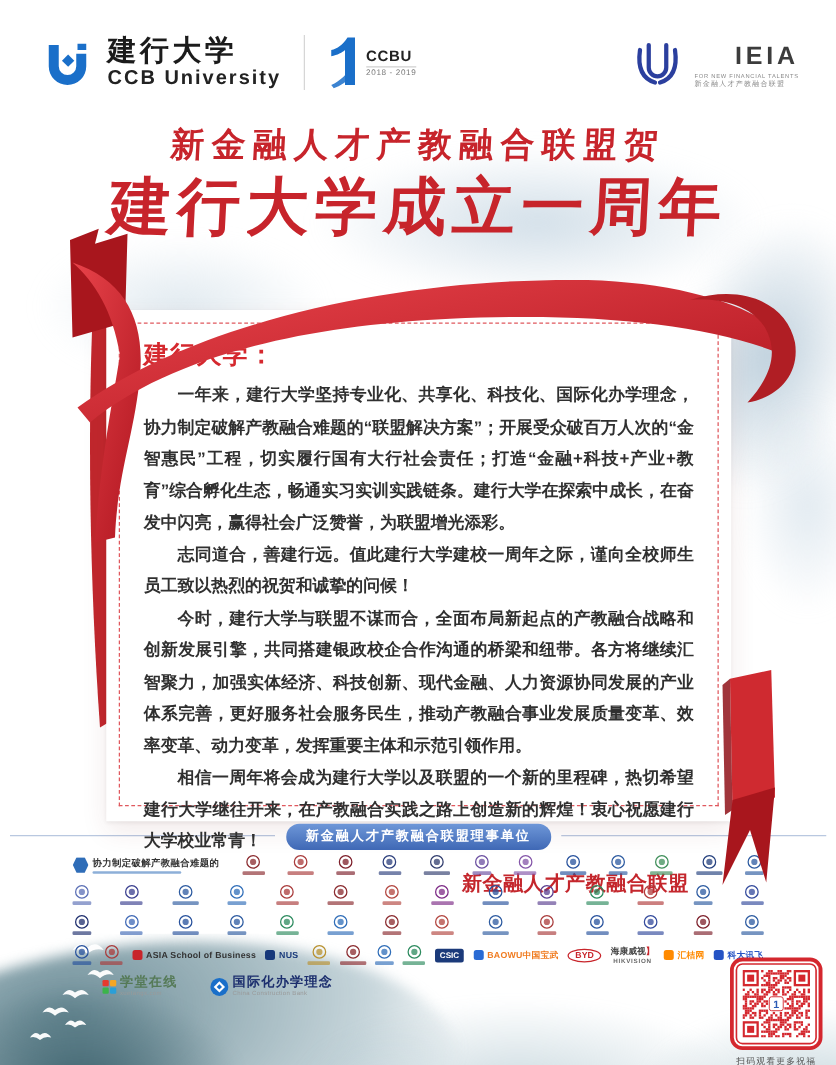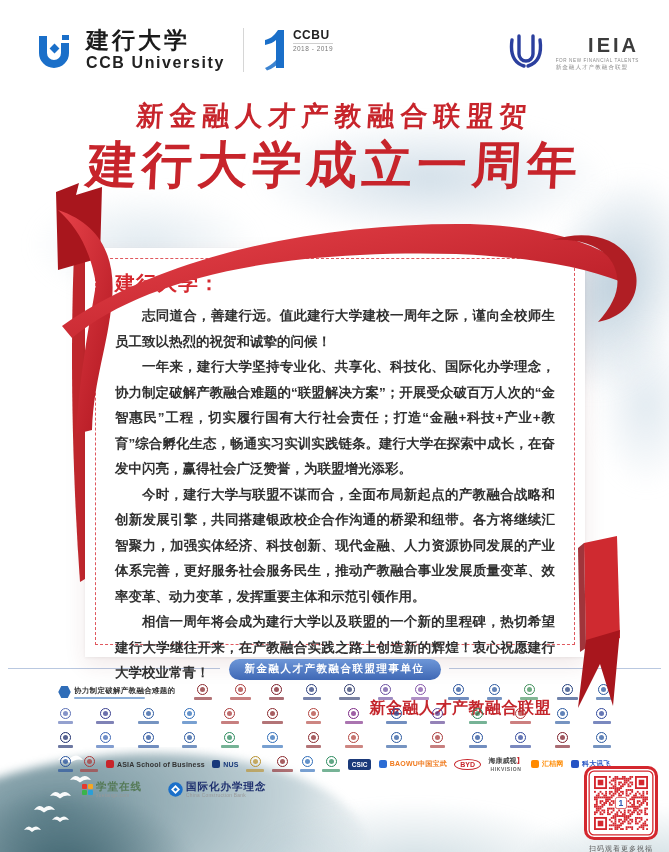--- a/index.html
+++ b/index.html
@@ -17,21 +17,21 @@
   .m2{left:-70px;top:38px;width:270px;height:170px;background:radial-gradient(ellipse,rgba(40,80,92,.8),rgba(40,80,92,0) 68%);}
   .m3{left:230px;top:52px;width:370px;height:150px;background:radial-gradient(ellipse,rgba(150,180,192,.5),rgba(150,180,192,0) 70%);}
   .m4{left:510px;top:58px;width:280px;height:130px;background:radial-gradient(ellipse,rgba(160,188,198,.55),rgba(160,188,198,0) 70%);}
   .birds{position:absolute;left:12px;top:748px;z-index:2;}
   
   .hdr{position:absolute;top:28px;left:0;width:669px;height:56px;z-index:5;}
   .hdr-left{position:absolute;left:34px;top:0;display:flex;align-items:center;gap:12px;}
   .ccb-text .cn{font-size:23px;font-weight:900;color:#1b1b1b;letter-spacing:3px;line-height:24px;}
   .ccb-text .en{font-size:16px;font-weight:700;color:#222;letter-spacing:1.6px;margin-top:2px;}
   .hdr-div{width:1px;height:44px;background:#d6d6d6;margin:0 6px;}
-  .ccbu{display:flex;gap:5px;}
+  .ccbu{display:flex;align-items:center;gap:5px;}
   .ccbu-text .abbr{font-size:12px;font-weight:800;color:#222;letter-spacing:.5px;}
   .ccbu-text .yrs{font-size:6.5px;color:#777;letter-spacing:.5px;border-top:1px solid #cfcfcf;padding-top:1px;margin-top:1px;}
   .hdr-right{position:absolute;right:30px;top:4px;display:flex;align-items:center;gap:8px;}
   .ieia-text .abbr{font-size:20px;font-weight:800;color:#3c3c3c;letter-spacing:3px;line-height:24px;text-align:right;}
   .ieia-text .s1{font-size:4.6px;color:#8a8a8a;letter-spacing:.6px;margin-top:1px;}
   .ieia-text .s2{font-size:5.6px;color:#8a8a8a;letter-spacing:1px;margin-top:1px;}
   
   .title{position:absolute;left:0;width:669px;text-align:center;z-index:5;color:#c7242b;}
   .t1{top:98px;font-size:27px;font-weight:900;letter-spacing:6px;transform:skewX(-3deg);}
   .t2{top:132px;font-size:50px;font-weight:900;letter-spacing:5px;transform:skewX(-3deg);}
@@ -95,22 +95,22 @@
   <div class="cloud c4"></div>
 
   <svg class="ribbon-back" width="669" height="852" viewBox="0 0 669 852">
     <path d="M74,255 C82,252 92,252 100,253 L100,570 L80,582 C72,470 70,350 74,255 Z" fill="#c1272d"></path>
   </svg>
 
   <div class="card">
     <div class="card-dash"></div>
     <div class="card-body">
       <div class="salut">建行大学：</div>
+      <p>一年来，建行大学坚持专业化、共享化、科技化、国际化办学理念，协力制定破解产教融合难题的“联盟解决方案”；开展受众破百万人次的“金智惠民”工程，切实履行国有大行社会责任；打造“金融+科技+产业+教育”综合孵化生态，畅通实习实训实践链条。建行大学在探索中成长，在奋发中闪亮，赢得社会广泛赞誉，为联盟增光添彩。</p>
       <p>志同道合，善建行远。值此建行大学建校一周年之际，谨向全校师生员工致以热烈的祝贺和诚挚的问候！</p>
-      <p>一年来，建行大学坚持专业化、共享化、科技化、国际化办学理念，协力制定破解产教融合难题的“联盟解决方案”；开展受众破百万人次的“金智惠民”工程，切实履行国有大行社会责任；打造“金融+科技+产业+教育”综合孵化生态，畅通实习实训实践链条。建行大学在探索中成长，在奋发中闪亮，赢得社会广泛赞誉，为联盟增光添彩。</p>
       <p>今时，建行大学与联盟不谋而合，全面布局新起点的产教融合战略和创新发展引擎，共同搭建银政校企合作沟通的桥梁和纽带。各方将继续汇智聚力，加强实体经济、科技创新、现代金融、人力资源协同发展的产业体系完善，更好服务社会服务民生，推动产教融合事业发展质量变革、效率变革、动力变革，发挥重要主体和示范引领作用。</p>
       <p>相信一周年将会成为建行大学以及联盟的一个新的里程碑，热切希望建行大学继往开来，在产教融合实践之路上创造新的辉煌！衷心祝愿建行大学校业常青！</p>
       <div class="sig">
         <div>新金融人才产教融合联盟</div>
       </div>
     </div>
   </div>
 
   <svg class="ribbon-front" width="669" height="852" viewBox="0 0 669 852">
     <defs>

